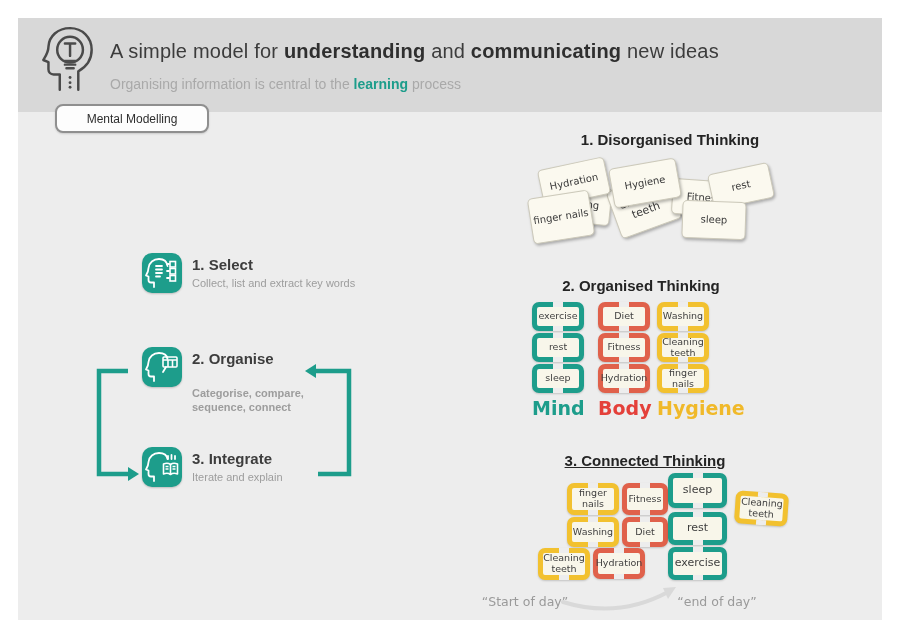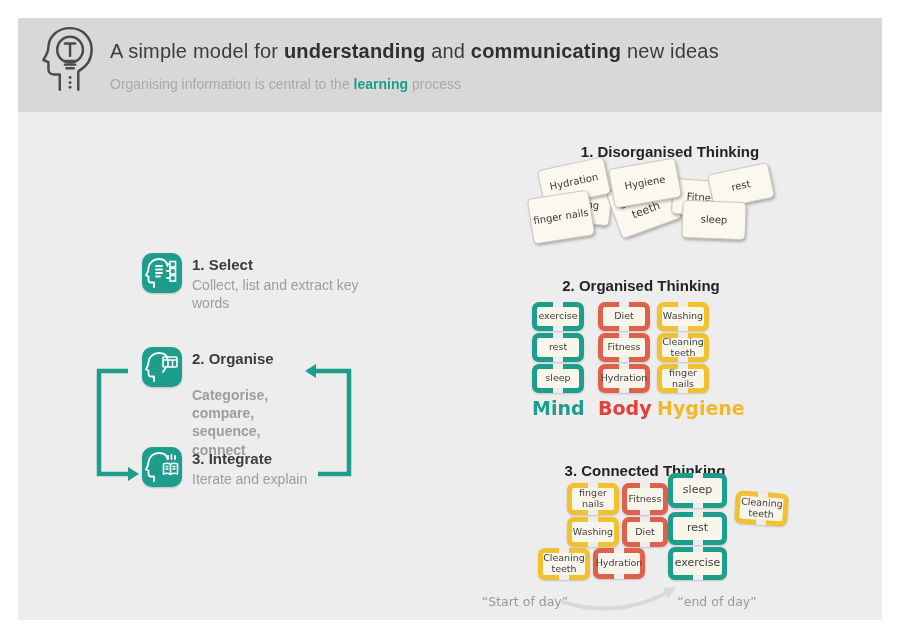--- a/index.html
+++ b/index.html
@@ -12,30 +12,30 @@
   #title-line b{font-weight:700;color:#2f2f2f;}
   #subtitle-line{position:absolute;left:92px;top:58px;font-size:14px;color:#a9a9a9;}
   #subtitle-line .hl{color:#1d9d8b;font-weight:700;}
   #tab{position:absolute;left:37px;top:86px;width:150px;height:25px;background:#fdfdfd;
     border:2px solid #8f8f8f;border-radius:8px;display:flex;align-items:center;justify-content:center;
     font-size:12px;color:#2e2e2e;box-shadow:0 1px 2px rgba(0,0,0,.15);z-index:5;}
   
   .step-icon{position:absolute;width:40px;height:40px;background:#1d9d8b;border-radius:10px;
     box-shadow:0 1px 2px rgba(0,0,0,.2);}
   .step-title{position:absolute;font-size:15px;font-weight:600;color:#3d3d3d;}
-  .step-desc{position:absolute;font-size:14px;color:#9d9d9d;line-height:1.3;width:125px;}
+  .step-desc{position:absolute;font-size:11px;color:#9d9d9d;line-height:1.3;width:125px;}
   #step1-icon{left:124px;top:235px;} #step1-title{left:174px;top:238px;} #step1-desc{left:174px;top:258px;width:180px;}
   #step2-icon{left:124px;top:329px;} #step2-title{left:174px;top:332px;} #step2-desc{left:174px;top:368px;font-weight:bold;}
   #step3-icon{left:124px;top:429px;} #step3-title{left:174px;top:432px;} #step3-desc{left:174px;top:452px;width:150px;}
   #loop-arrows{position:absolute;left:0;top:0;width:864px;height:602px;pointer-events:none;}
   
   .sec-title{position:absolute;font-size:15px;font-weight:600;color:#242424;text-align:center;}
-  #sec1-title{left:512px;top:125px;width:280px;}
+  #sec1-title{left:512px;top:113px;width:280px;}
   #sec2-title{left:493px;top:259px;width:260px;}
-  #sec3-title{left:497px;top:444px;width:260px;}
+  #sec3-title{left:497px;top:434px;width:260px;text-decoration:underline;}
   
   .scard{position:absolute;background:#fbf9ef;border:1px solid #ccc9ba;border-radius:5px;
     box-shadow:1px 2px 3px rgba(0,0,0,.28);display:flex;align-items:center;justify-content:center;
     font-size:10px;color:#3a3a3a;text-align:center;line-height:1.15;font-family:"DejaVu Sans",sans-serif;}
   #d-washing{left:527px;top:167px;width:64px;height:36px;transform:rotate(6deg);z-index:1;}
   #d-teeth{left:594px;top:162px;width:62px;height:48px;transform:rotate(-20deg);z-index:1;font-size:11px;}
   #d-hydration{left:522px;top:145px;width:66px;height:36px;transform:rotate(-12deg);z-index:2;}
   #d-hygiene{left:593px;top:145px;width:66px;height:38px;transform:rotate(-10deg);z-index:3;}
   #d-fitness{left:654px;top:162px;width:62px;height:34px;transform:rotate(4deg);z-index:2;}
   #d-rest{left:692px;top:150px;width:60px;height:34px;transform:rotate(-12deg);z-index:3;}
@@ -92,20 +92,21 @@
       <g fill="#4a4a4a">
         <circle cx="33" cy="52" r="1.4"></circle>
           <circle cx="33" cy="57" r="1.4"></circle>
           <circle cx="33" cy="61.5" r="1.4"></circle>
       </g>
     </svg>
     <div id="title-line"><span>A simple model for </span><b>understanding</b><span> and </span><b>communicating</b><span> new ideas</span></div>
     <div id="subtitle-line"><span>Organising information is central to the </span><span class="hl">learning</span><span> process</span></div>
   </div>
 
+  <div id="tab">Mental Modelling</div>
 
   <svg class="step-icon" id="step1-icon" viewBox="0 0 40 40">
     <g fill="none" stroke="#ffffff" stroke-width="1.8" stroke-linecap="round" stroke-linejoin="round">
       <path d="M12 34 L12 29.5 L9 29.5 C7.5 29.5 6.5 28.5 6.5 27 L6.5 23.5 L4 22.5 C5.5 20 6.5 18 6.5 15 C7 9.5 11.5 6 17 6 C22 6 25 9 25.5 13"></path>
       <path d="M14 13 H20 M14 16.5 H20 M14 20 H20 M14 23.5 H18"></path>
       <path d="M25 11 H27 M25 18 H27 M25 25 H27"></path>
     </g>
     <g fill="none" stroke="#ffffff" stroke-width="1.6">
       <rect x="28" y="8.5" width="5.5" height="5.5"></rect>
       <rect x="28" y="15.5" width="5.5" height="5.5"></rect>

